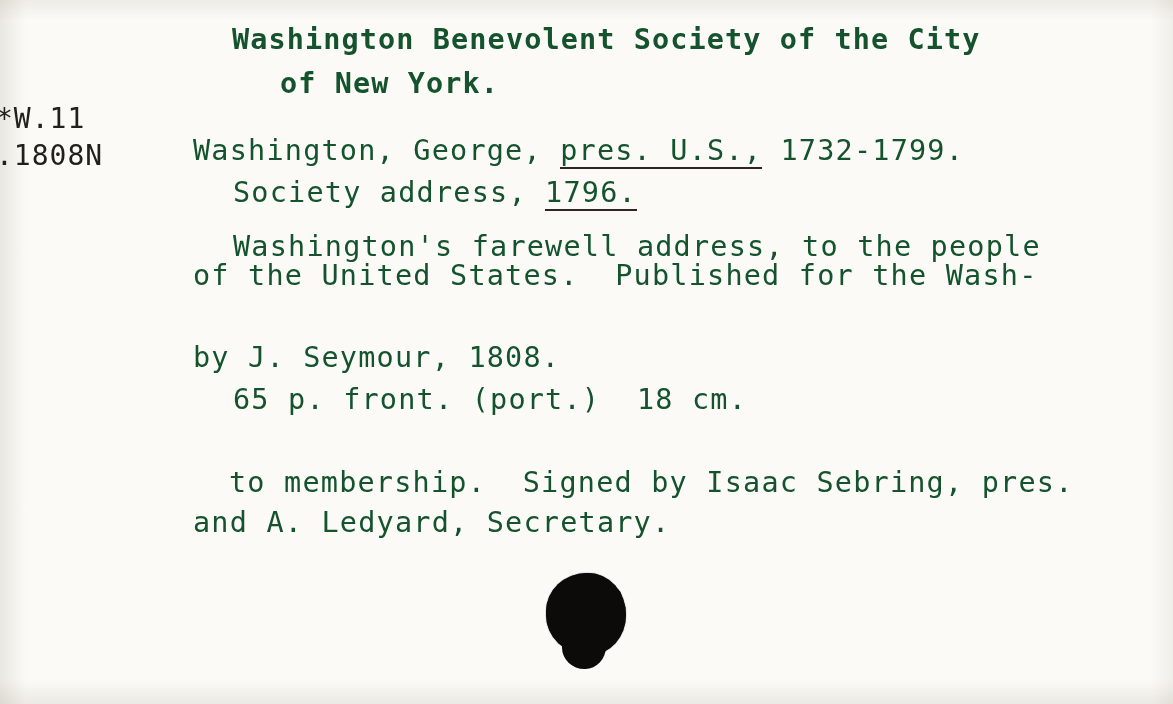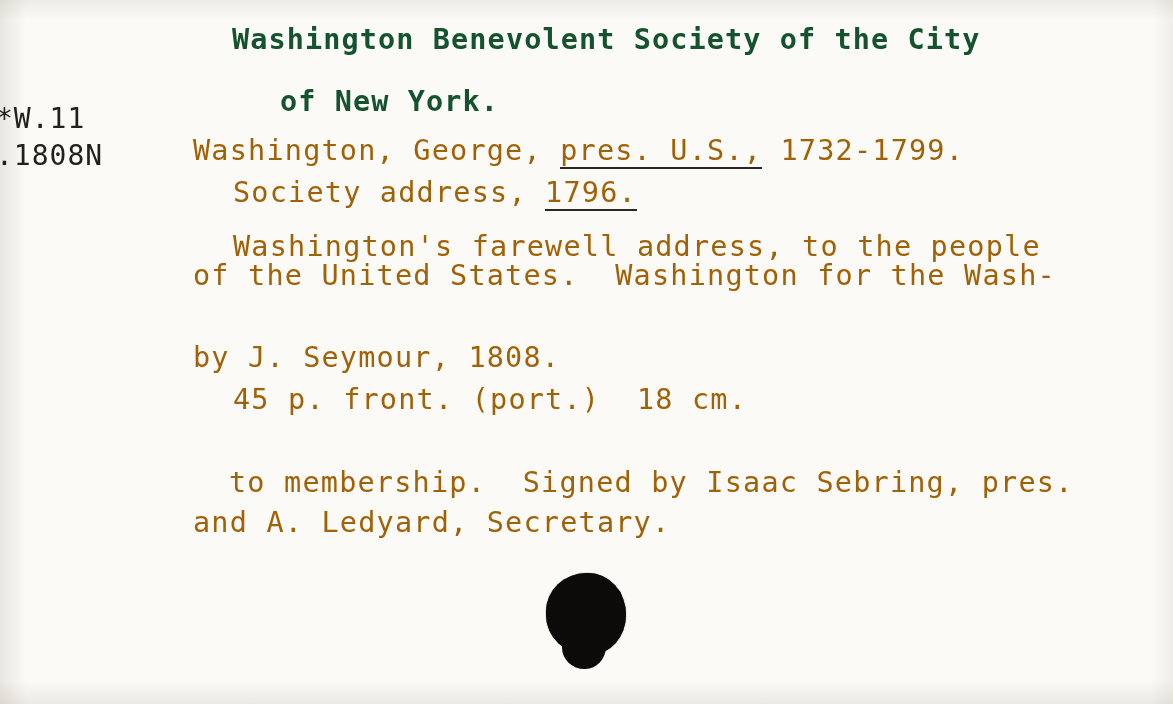--- a/index.html
+++ b/index.html
@@ -31,21 +31,21 @@
     position: absolute;
     white-space: pre;
     letter-spacing: 0.5px;
     font-size: 28px;
     line-height: 30px;
   }
   
   .body-text {
     font-size: 28.5px;
     letter-spacing: 1.2px;
-    color: #a16207;
+    color: #14532d;
   }
   .heading {
     font-size: 28.5px;
     letter-spacing: 1.1px;
     font-weight: 700;
     color: #14532d;
   }
   .callnum {
     font-size: 28px;
     letter-spacing: 1.0px;
@@ -95,34 +95,34 @@
   }
 </style>
 </head>
 <body>
 
 <div id="card">
 
   <div id="paper-texture"></div>
 
   <div class="line heading" style="left:232px; top:25px;">Washington Benevolent Society of the City</div>
-  <div class="line heading" style="left:280px; top:87px;">of New York.</div>
+  <div class="line heading" style="left:280px; top:69px;">of New York.</div>
 
   <div class="line callnum" style="left:-4px; top:104px;">*W.11</div>
   <div class="line callnum" style="left:-4px; top:141px;">.1808N</div>
 
   <div class="line body-text" style="left:193px; top:136px;"><span>Washington, George, </span><span class="u">pres. U.S.,</span><span> 1732-1799.</span></div>
 
   <div class="line body-text" style="left:233px; top:178px;"><span>Society address, </span><span class="u">1796.</span></div>
 
   <div class="line body-text" style="left:233px; top:232px;">Washington's farewell address, to the people</div>
-  <div class="line body-text" style="left:193px; top:261px;">of the United States.  Washington for the Wash-</div>
+  <div class="line body-text" style="left:193px; top:261px;">of the United States.  Published for the Wash-</div>
   <div class="line body-text" style="left:193px; top:343px;">by J. Seymour, 1808.</div>
 
-  <div class="line body-text" style="left:233px; top:385px;">45 p. front. (port.)  18 cm.</div>
+  <div class="line body-text" style="left:233px; top:385px;">65 p. front. (port.)  18 cm.</div>
 
   <div class="line body-text" style="left:193px; top:468px;margin-left:36px;">to membership.  Signed by Isaac Sebring, pres.</div>
   <div class="line body-text" style="left:193px; top:508px;text-align:center;">and A. Ledyard, Secretary.</div>
 
   <div id="ink-blot"></div>
   <div id="ink-blot-tail"></div>
   <div id="ink-blot-speck"></div>
 
 </div>
 

